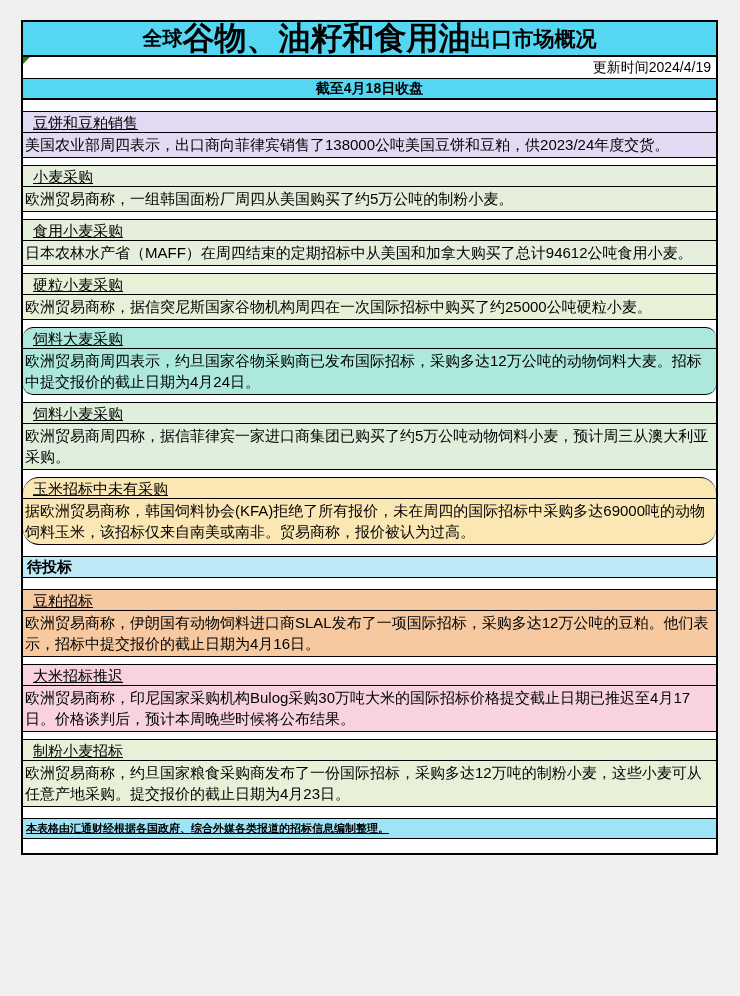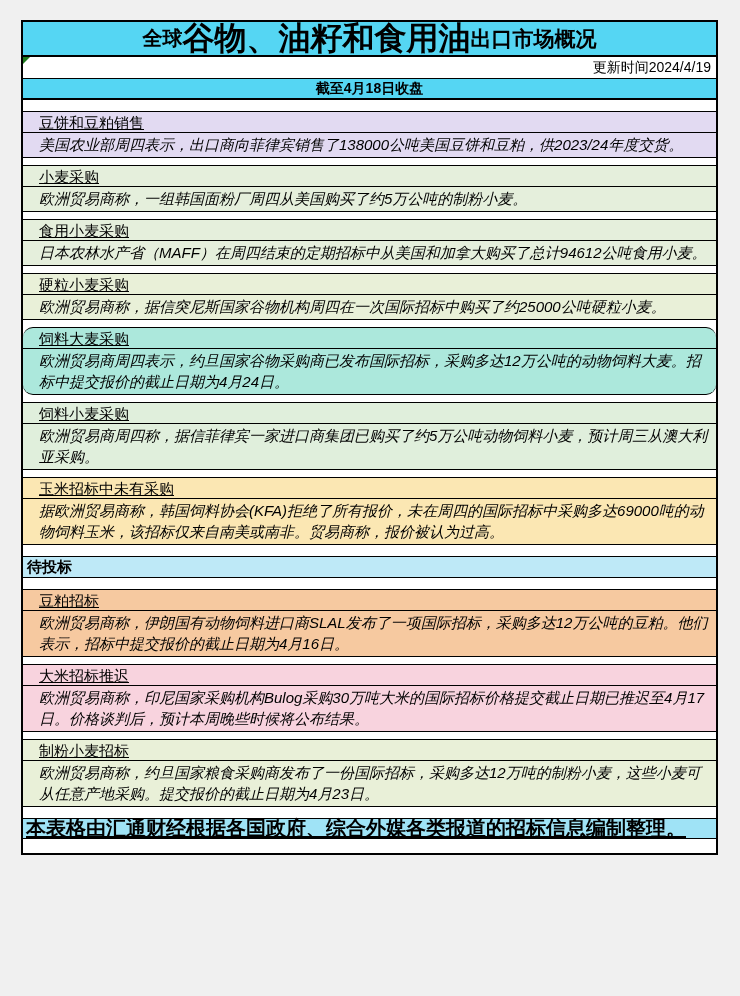--- a/index.html
+++ b/index.html
@@ -65,51 +65,50 @@
   
   .section {
     border-top: 1px solid #000;
     border-bottom: 1px solid #000;
     margin-top: 7px;
   }
   .section:first-child { margin-top: 11px; }
   .section-title {
     font-size: 15px;
     line-height: 19px;
-    padding: 1px 4px 0 16px;
+    padding: 1px 4px 0 10px;
     text-decoration: underline;
     border-bottom: 1px solid #000;
   }
   .section-body {
     font-size: 15px;
     line-height: 21px;
-    padding: 1px 4px 2px 16px;
+    padding: 1px 4px 2px 2px;
     word-break: break-all;
-    font-style: italic;
   }
   .divider-row {
     margin-top: 11px;
     border-top: 1px solid #000;
     border-bottom: 1px solid #000;
     height: 20px;
     display: flex;
     align-items: center;
     padding-left: 4px;
     font-size: 15px;
     font-weight: bold;
   }
   .footer-row {
     margin-top: 11px;
     border-top: 1px solid #000;
     border-bottom: 1px solid #000;
     height: 19px;
     display: flex;
     align-items: center;
     padding-left: 3px;
-    font-size: 20px;
+    font-size: 11px;
     font-weight: bold;
   }
   .footer-row span { text-decoration: underline; }
   .empty-row { height: 14px; background: #ffffff; }
 </style>
 </head>
 <body>
 
 <div id="sheet">
 
@@ -146,21 +145,21 @@
         <div class="section-body">欧洲贸易商称，据信突尼斯国家谷物机构周四在一次国际招标中购买了约25000公吨硬粒小麦。</div>
       </div>
       <div class="section" style="background: rgb(172, 232, 220); border-radius: 10px;">
         <div class="section-title">饲料大麦采购</div>
         <div class="section-body">欧洲贸易商周四表示，约旦国家谷物采购商已发布国际招标，采购多达12万公吨的动物饲料大麦。招标中提交报价的截止日期为4月24日。</div>
       </div>
       <div class="section" style="background: rgb(224, 239, 220);">
         <div class="section-title">饲料小麦采购</div>
         <div class="section-body">欧洲贸易商周四称，据信菲律宾一家进口商集团已购买了约5万公吨动物饲料小麦，预计周三从澳大利亚采购。</div>
       </div>
-      <div class="section" style="background: rgb(251, 231, 179);">
+      <div class="section" style="background: rgb(251, 231, 179); border-radius: 16px;">
         <div class="section-title">玉米招标中未有采购</div>
         <div class="section-body">据欧洲贸易商称，韩国饲料协会(KFA)拒绝了所有报价，未在周四的国际招标中采购多达69000吨的动物饲料玉米，该招标仅来自南美或南非。贸易商称，报价被认为过高。</div>
       </div>
     </div>
 
   <div class="divider-row" style="background: rgb(190, 233, 247);">
     <span>待投标</span>
   </div>
 
   <div id="tenders-list">

